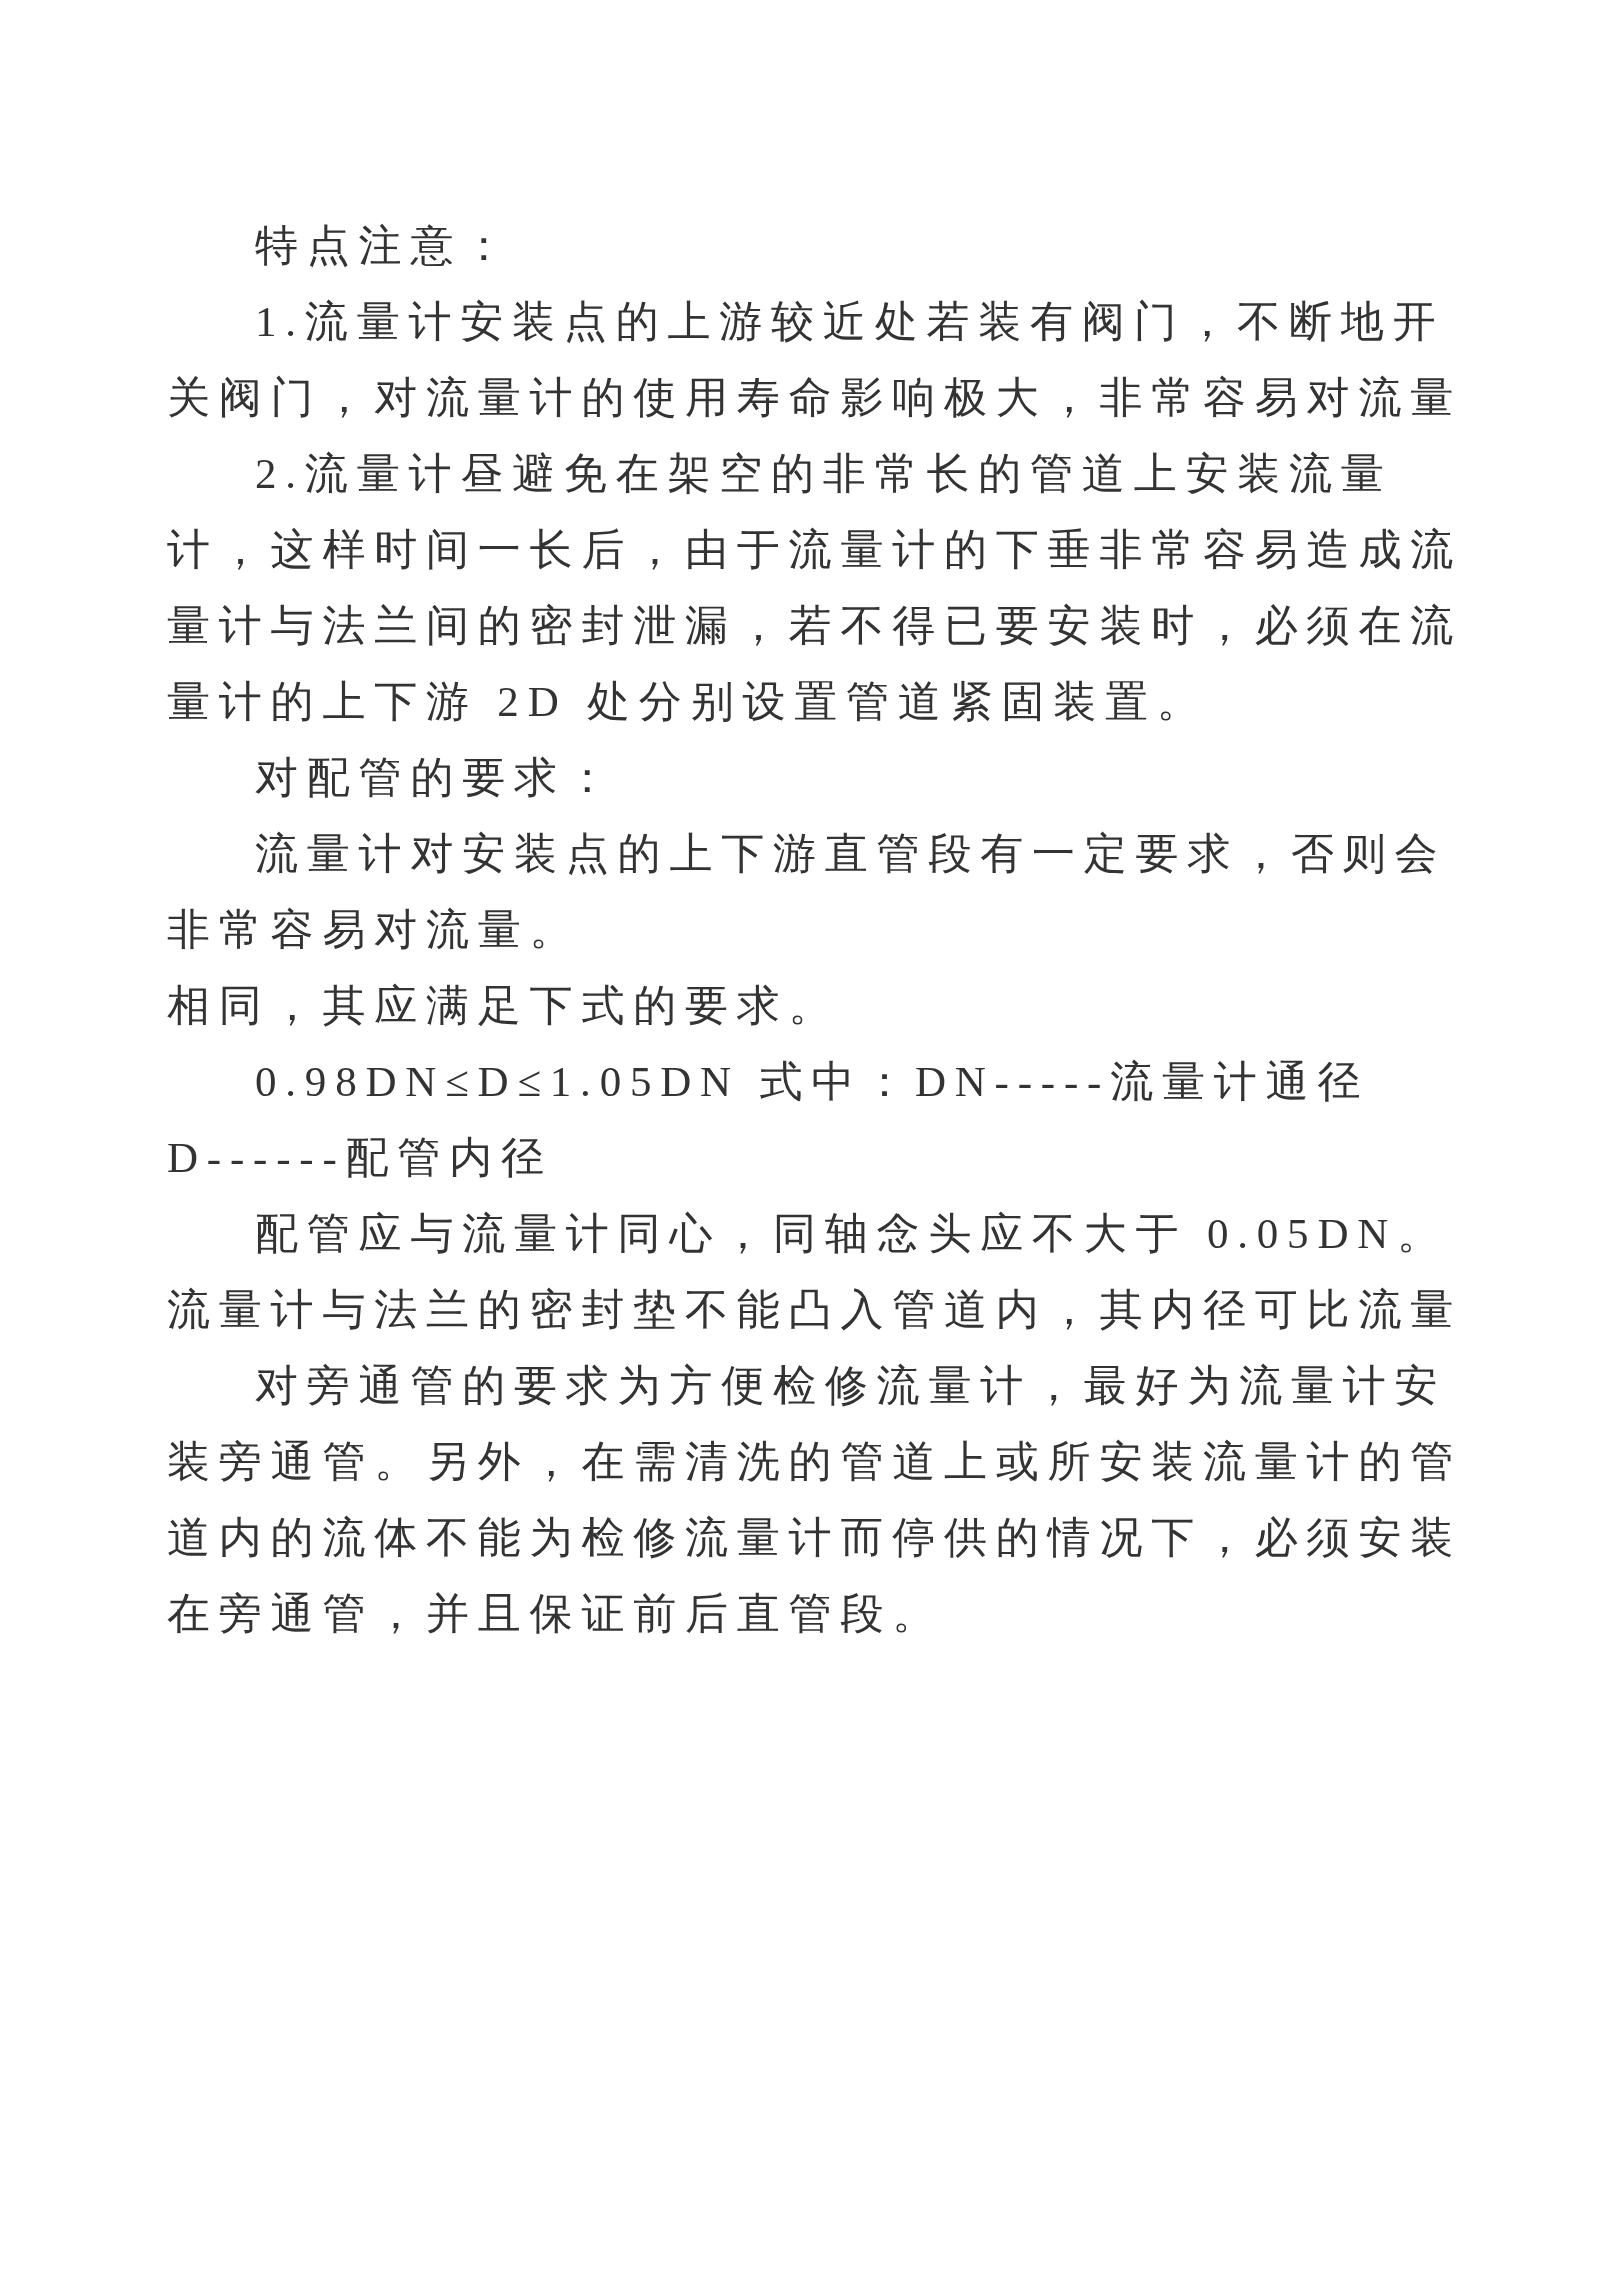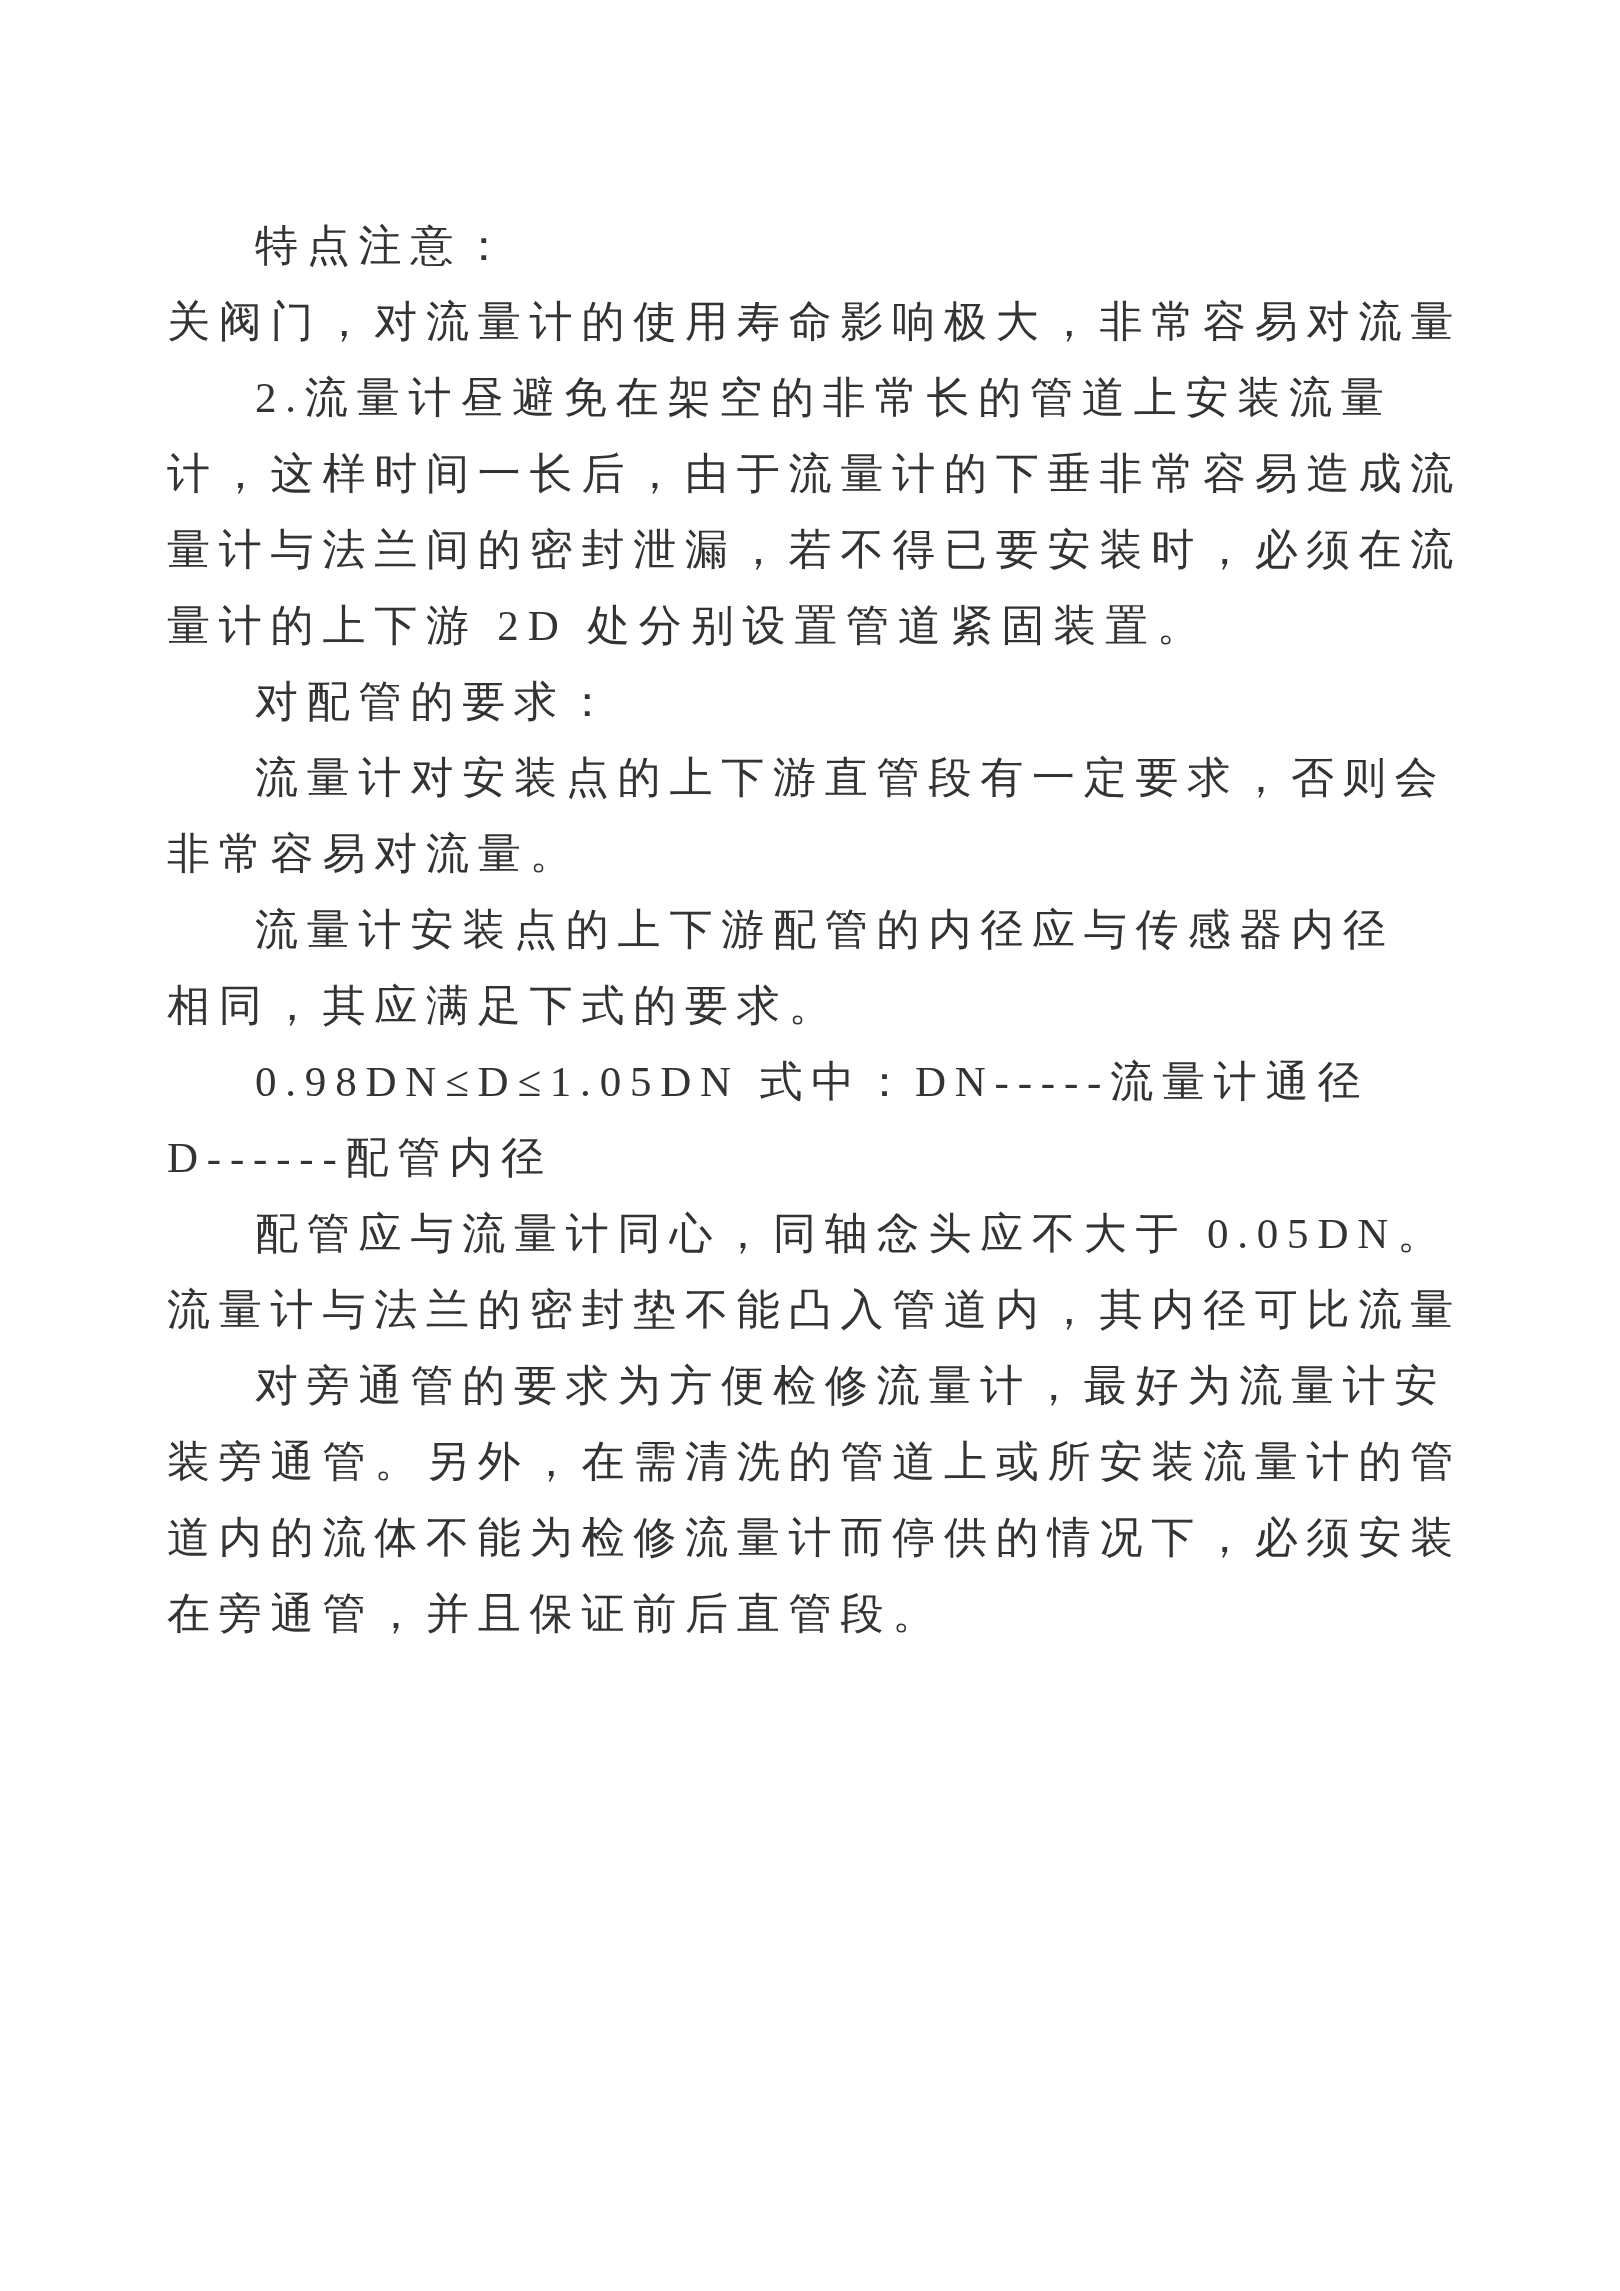--- a/index.html
+++ b/index.html
@@ -36,29 +36,29 @@
   .line.indent {
     padding-left: 88px;
   }
 </style>
 </head>
 <body>
 
 <div class="page">
   <div id="doc-lines">
       <div class="line indent">特点注意：</div>
+      <div class="line indent">1.流量计安装点的上游较近处若装有阀门，不断地开</div>
       <div class="line">关阀门，对流量计的使用寿命影响极大，非常容易对流量</div>
       <div class="line indent">2.流量计昼避免在架空的非常长的管道上安装流量</div>
       <div class="line">计，这样时间一长后，由于流量计的下垂非常容易造成流</div>
       <div class="line">量计与法兰间的密封泄漏，若不得已要安装时，必须在流</div>
       <div class="line">量计的上下游 2D 处分别设置管道紧固装置。</div>
       <div class="line indent">对配管的要求：</div>
       <div class="line indent">流量计对安装点的上下游直管段有一定要求，否则会</div>
       <div class="line">非常容易对流量。</div>
-      <div class="line indent">流量计安装点的上下游配管的内径应与传感器内径</div>
       <div class="line">相同，其应满足下式的要求。</div>
       <div class="line indent">0.98DN≤D≤1.05DN 式中：DN-----流量计通径</div>
       <div class="line">D------配管内径</div>
       <div class="line indent">配管应与流量计同心，同轴念头应不大于 0.05DN。</div>
       <div class="line">流量计与法兰的密封垫不能凸入管道内，其内径可比流量</div>
       <div class="line indent">对旁通管的要求为方便检修流量计，最好为流量计安</div>
       <div class="line">装旁通管。另外，在需清洗的管道上或所安装流量计的管</div>
       <div class="line">道内的流体不能为检修流量计而停供的情况下，必须安装</div>
       <div class="line">在旁通管，并且保证前后直管段。</div>
     </div>

